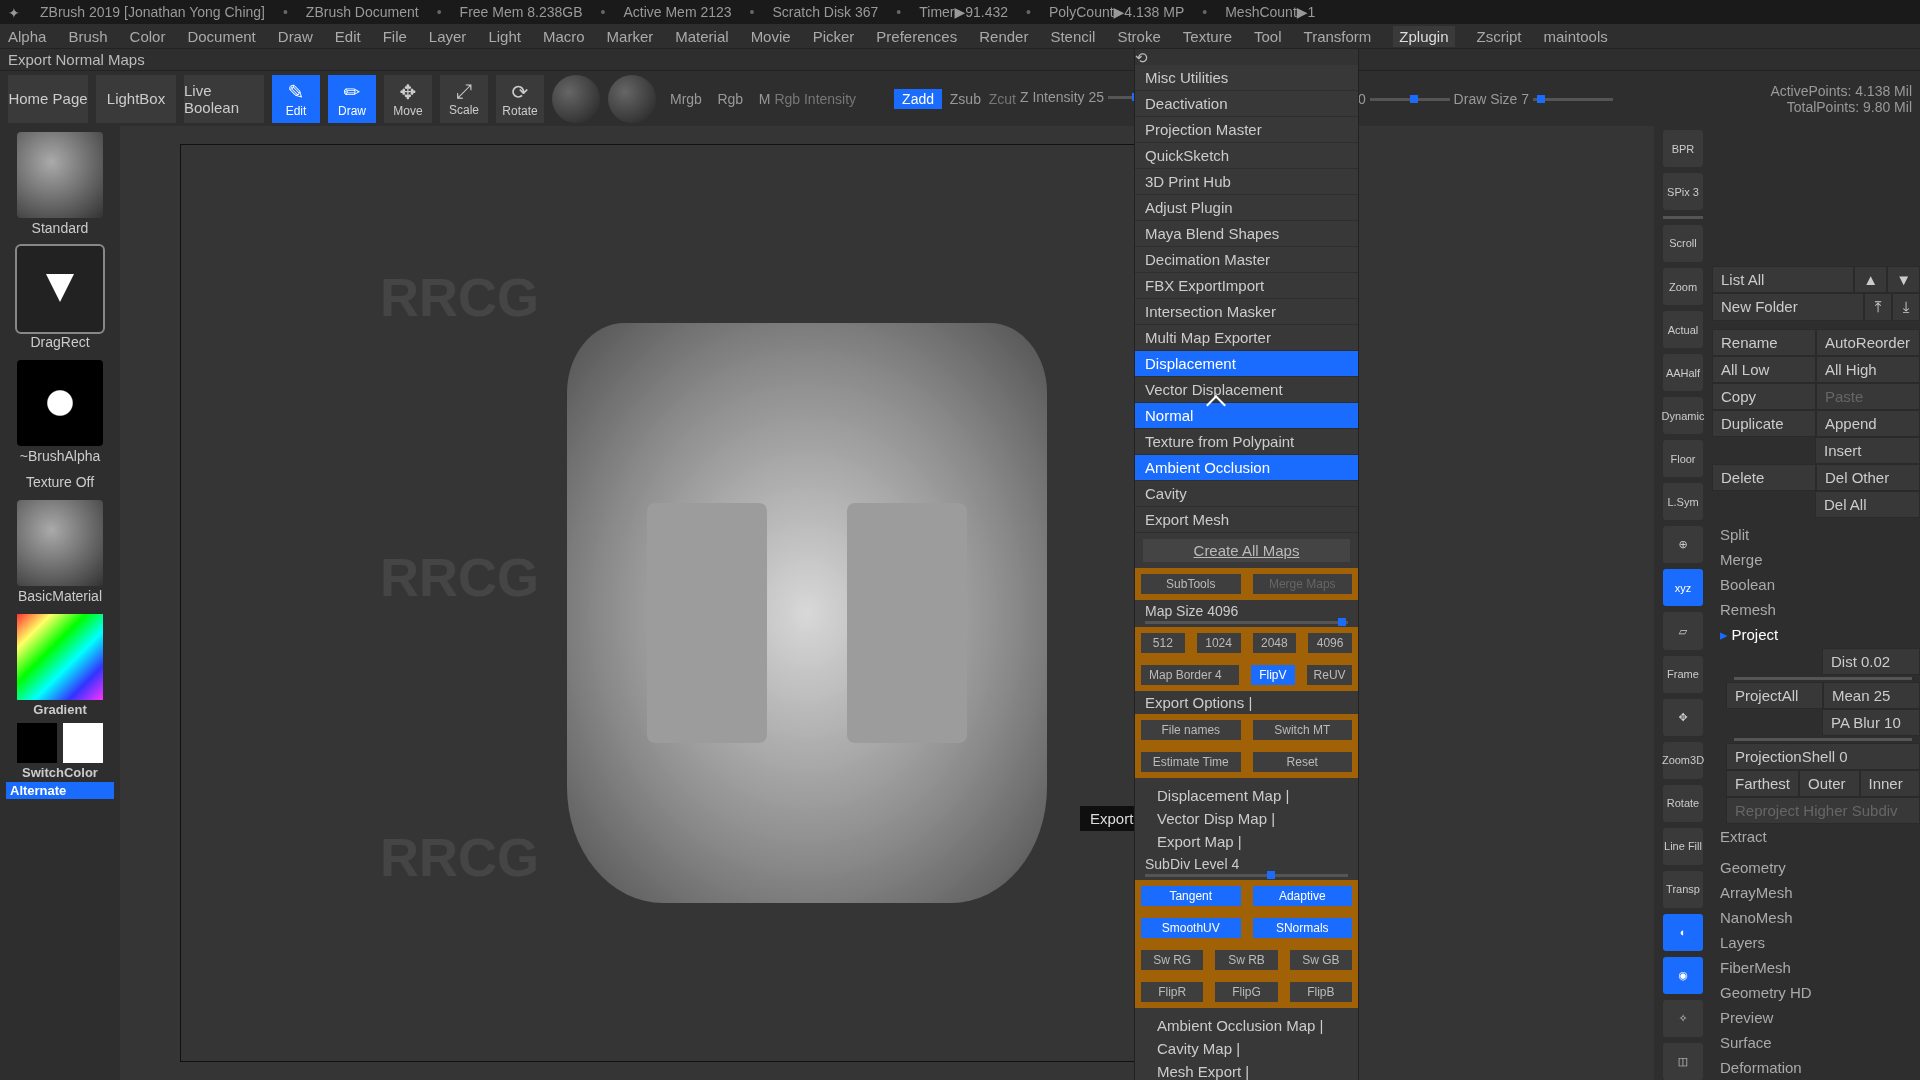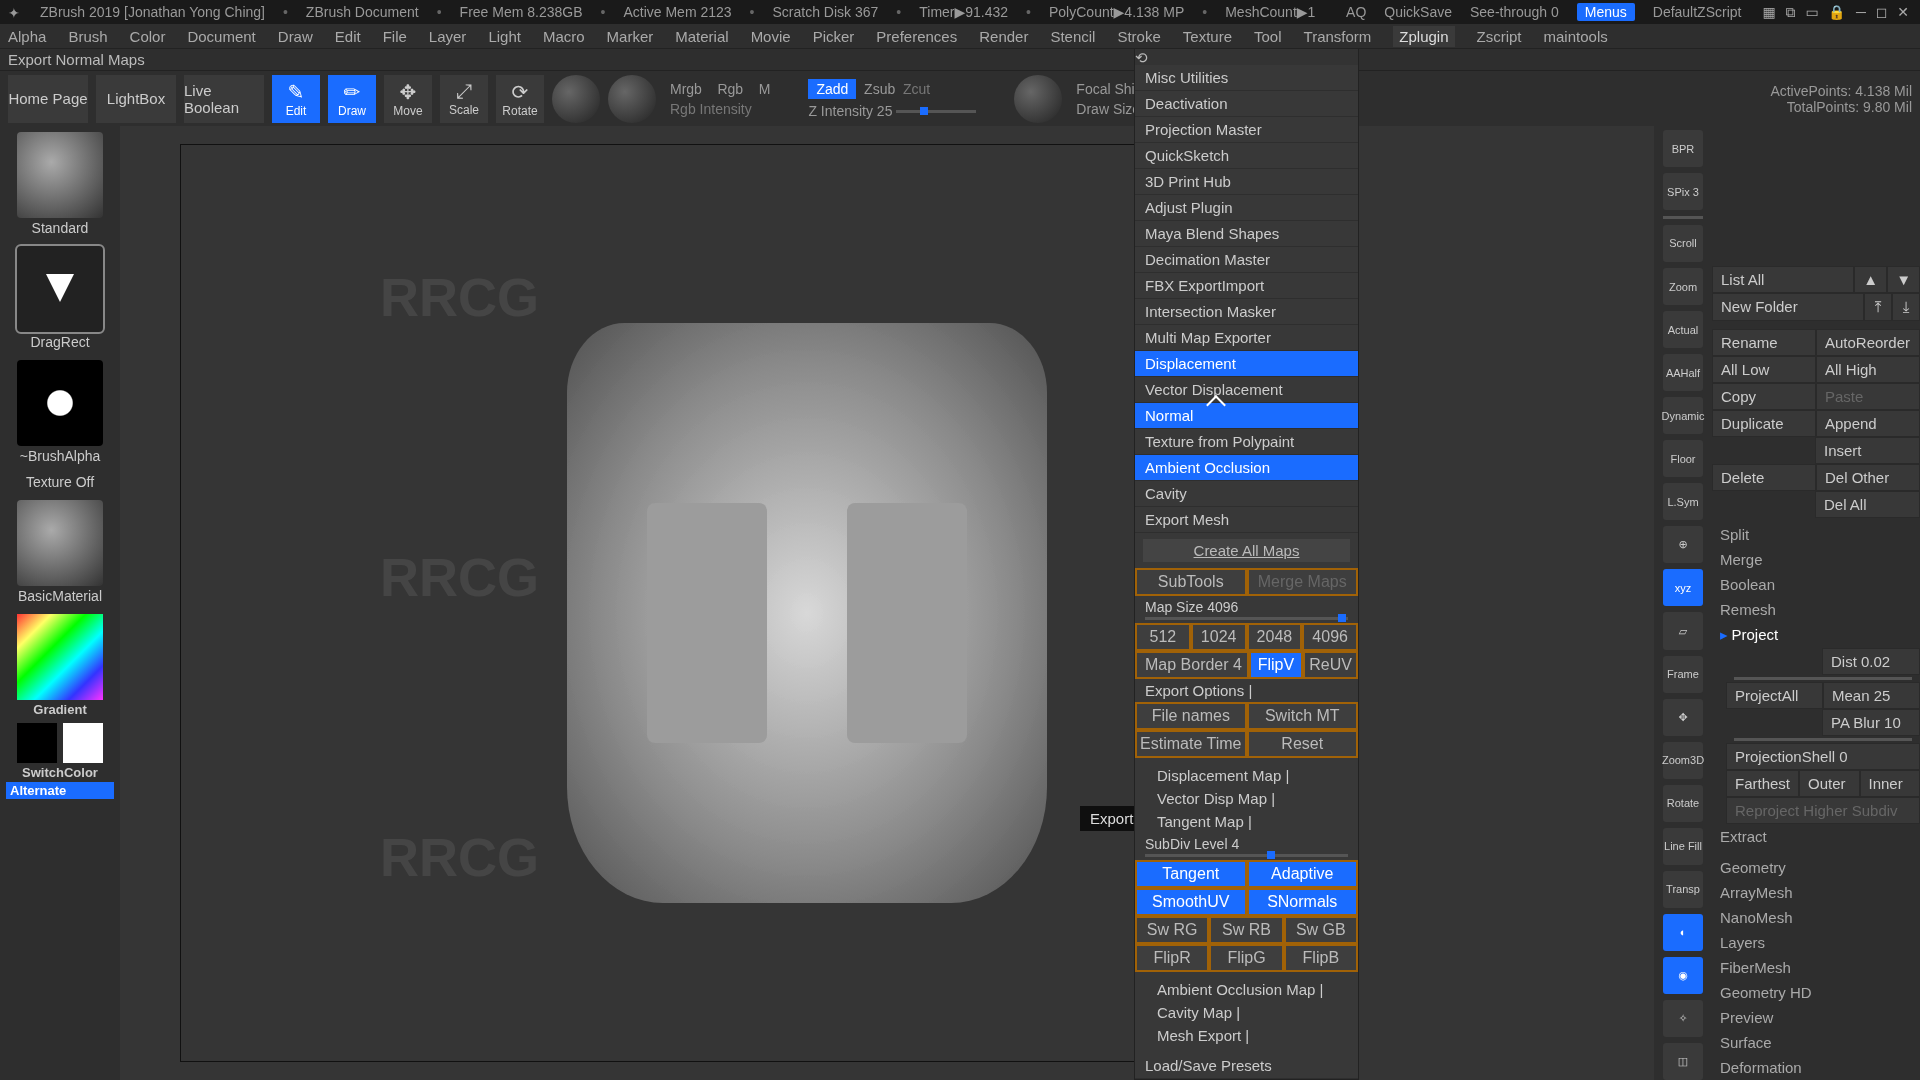--- a/index.html
+++ b/index.html
@@ -20,21 +20,21 @@
 
 .breadcrumb { height:22px; background:#2e2e2e; color:#bbb; font-size:15px; padding:2px 8px; border-top:1px solid #222; }
 
 
 .toolrow { height:56px; background:#2e2e2e; display:flex; align-items:center; padding:4px 8px; gap:8px; border-top:1px solid #222; }
 .bigbtn { width:80px; height:48px; background:#3a3a3a; display:flex; align-items:center; justify-content:center; font-size:15px; color:#ccc; }
 .iconbtn { width:48px; height:48px; background:#3a3a3a; display:flex; flex-direction:column; align-items:center; justify-content:center; font-size:12px; color:#ccc; }
 .iconbtn.on { background:#1a6cff; color:#fff; }
 .iconbtn .ic { font-size:20px; }
 .sphbtn { width:48px; height:48px; border-radius:50%; background:radial-gradient(circle at 35% 35%, #666,#222); }
-.toollabels { display:flex; flex-direction:column; gap:4px; font-size:14px; color:#999; margin-left:6px; }
+.toollabels { display:flex; flex-direction:row; gap:4px; font-size:14px; color:#999; margin-left:6px; }
 .pill { background:#1a6cff; color:#fff; padding:2px 8px; display:inline-block; }
 .ghost { color:#777; }
 .slider { width:80px; height:3px; background:#555; position:relative; display:inline-block; vertical-align:middle; }
 .slider .dot { width:8px;height:8px;background:#1a6cff;position:absolute;top:-3px;left:30%; }
 .stat { margin-left:auto; text-align:right; font-size:14px; color:#999; }
 
 
 .work { position:absolute; top:126px; left:0; right:0; bottom:0; display:flex; }
 
 .leftbar { width:120px; background:#2e2e2e; display:flex; flex-direction:column; align-items:center; padding-top:6px; gap:2px; }
@@ -56,21 +56,21 @@
 .tooltip { position:absolute; left:960px; top:680px; background:rgba(0,0,0,.7); padding:4px 10px; color:#ddd; font-size:15px; }
 .watermark { position:absolute; opacity:.08; font-size:54px; color:#fff; font-weight:bold; pointer-events:none; }
 
 
 .zpanel { position:absolute; left:1134px; top:48px; width:225px; background:#383838; border:1px solid #222; display:flex; flex-direction:column; font-size:15px; }
 .zpanel .hdr { background:#333; height:16px; }
 .zpanel .item { padding:4px 10px; border-bottom:1px solid #2e2e2e; color:#ccc; cursor:pointer; }
 .zpanel .item.hl { background:#1a6cff; color:#fff; }
 .zpanel .btn { margin:6px 8px; padding:3px 8px; text-align:center; background:#444;text-decoration:underline; }
 .zpanel .row { display:flex; }
-.zpanel .row .c { flex:1; padding:3px 0; text-align:center; border:2px solid #a16207; background:#3e3e3e; font-size:16px; }
+.zpanel .row .c { flex:1; padding:3px 0; text-align:center; border:6px solid #a16207; background:#3e3e3e; font-size:12px; }
 .zpanel .row .c.sel { background:#1a6cff; color:#fff;text-align:center; }
 .zpanel .lbl { padding:3px 10px; color:#ccc; font-size:14px; position:relative; }
 .zpanel .lbl .sl { width:100%; height:3px; background:#555; margin-top:2px; }
 .zpanel .lbl .sl .d { width:8px;height:8px;background:#1a6cff;position:relative;top:-3px;left:30%; }
 .zpanel .grp { padding:3px 10px; color:#ccc; }
 .zpanel .sub { text-indent:12px; }
 
 
 .rstrip { width:58px; background:#2e2e2e; display:flex; flex-direction:column; align-items:center; padding-top:4px; gap:6px; }
 .rstrip .ic { width:40px; height:40px; background:#3a3a3a; display:flex; align-items:center; justify-content:center; font-size:11px; color:#ccc; flex-direction:column; border-radius:3px; }
@@ -105,36 +105,20 @@
   <span class="sep">•</span>
   <span>Active Mem 2123</span>
   <span class="sep">•</span>
   <span>Scratch Disk 367</span>
   <span class="sep">•</span>
   <span>Timer▶91.432</span>
   <span class="sep">•</span>
   <span>PolyCount▶4.138 MP</span>
   <span class="sep">•</span>
   <span>MeshCount▶1</span>
-  <div class="right">
-    <span>AQ</span>
-    <span>QuickSave</span>
-    <span>See-through  0</span>
-    <span class="menus-btn">Menus</span>
-    <span>DefaultZScript</span>
-    <span class="icon-row">
-      <span>▦</span>
-      <span>⧉</span>
-      <span>▭</span>
-      <span>🔒</span>
-      <span>─</span>
-      <span>◻</span>
-      <span>✕</span>
-    </span>
-  </div>
 </div>
 
 <div class="menubar">
   <span>Alpha</span>
   <span>Brush</span>
   <span>Color</span>
   <span>Document</span>
   <span>Draw</span>
   <span>Edit</span>
   <span>File</span>
@@ -394,21 +378,21 @@
   <div class="row">
       <div class="c">File names</div>
       <div class="c">Switch MT</div>
     </div>
   <div class="row">
       <div class="c">Estimate Time</div>
       <div class="c">Reset</div>
     </div>
   <div class="grp sub" style="margin-top:6px">Displacement Map  |</div>
   <div class="grp sub">Vector Disp Map  |</div>
-  <div class="grp sub">Tangent Map  |</div>
+  <div class="grp sub">Export Map  |</div>
   <div class="lbl"><span>SubDiv Level 4</span><div class="sl">
         <div class="d" style="left:60%"></div>
       </div></div>
   <div class="row">
       <div class="c sel">Tangent</div>
       <div class="c sel">Adaptive</div>
     </div>
   <div class="row">
       <div class="c sel">SmoothUV</div>
       <div class="c sel">SNormals</div>

